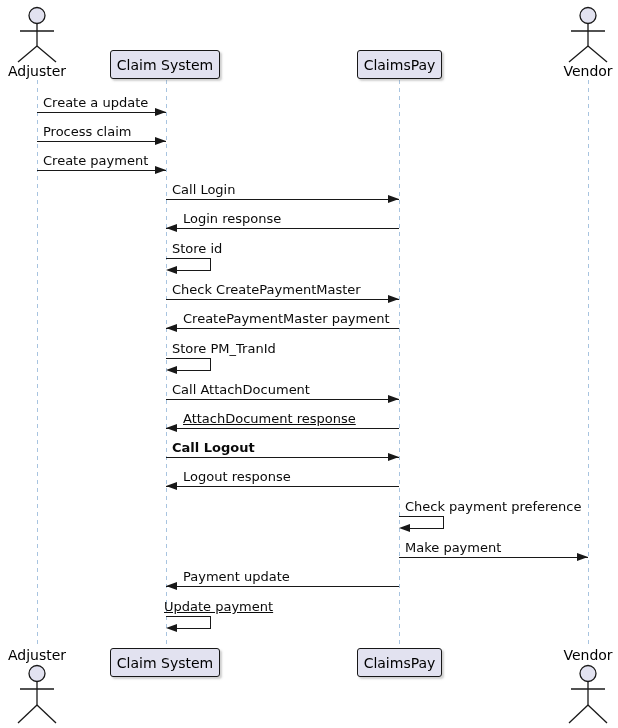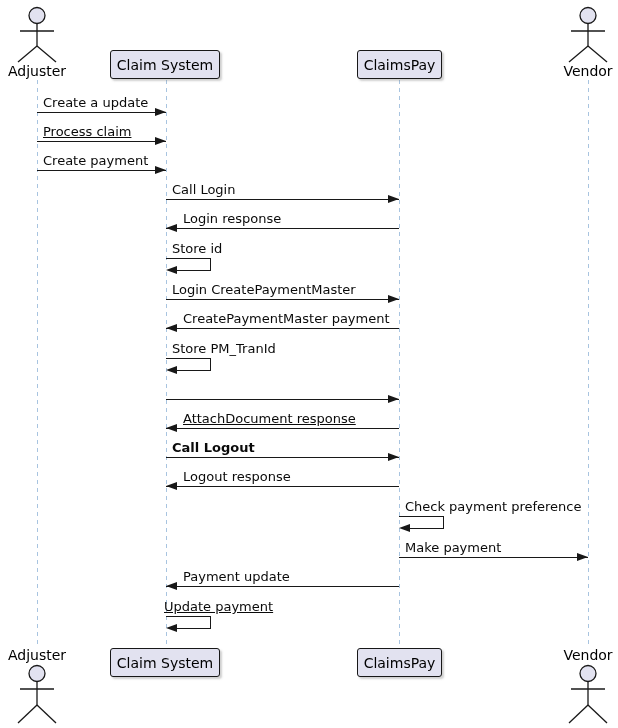--- a/index.html
+++ b/index.html
@@ -104,48 +104,49 @@
       <line x1="26" y1="40" x2="7" y2="56" stroke="#181818" stroke-width="1.3"></line>
       <line x1="26" y1="40" x2="45" y2="56" stroke="#181818" stroke-width="1.3"></line>
     </svg>
     <div class="actor-label">Vendor</div>
   </div>
 
   <div id="messages" style="position:absolute;inset:0">
       <div class="msg-label" style="left: 43px; top: 95px;">Create a update</div>
       <div class="msg-line" style="left: 37px; top: 112px; width: 129px;"></div>
       <div class="arrow r" style="left: 155px; top: 108px;"></div>
-      <div class="msg-label" style="left: 43px; top: 124px; text-decoration: underline;">Process claim</div>
+      <div class="msg-label" style="left: 43px; top: 124px;">Process claim</div>
       <div class="msg-line" style="left: 37px; top: 141px; width: 129px;"></div>
       <div class="arrow r" style="left: 155px; top: 137px;"></div>
       <div class="msg-label" style="left: 43px; top: 153px;">Create payment</div>
       <div class="msg-line" style="left: 37px; top: 170px; width: 129px;"></div>
       <div class="arrow r" style="left: 155px; top: 166px;"></div>
       <div class="msg-label" style="left: 172px; top: 182px;">Call Login</div>
       <div class="msg-line" style="left: 166px; top: 199px; width: 233px;"></div>
       <div class="arrow r" style="left: 388px; top: 195px;"></div>
       <div class="msg-label" style="left: 183px; top: 211px;">Login response</div>
       <div class="msg-line" style="left: 166px; top: 228px; width: 233px;"></div>
       <div class="arrow l" style="left: 166px; top: 224px;"></div>
       <div class="msg-label" style="left: 172px; top: 241px;">Store id</div>
       <div class="msg-line" style="left: 166px; top: 258px; width: 44px;"></div>
       <div class="msg-vline" style="left: 210px; top: 258px; height: 13px;"></div>
       <div class="msg-line" style="left: 176px; top: 270px; width: 34px;"></div>
       <div class="arrow l" style="left: 166px; top: 266px;"></div>
-      <div class="msg-label" style="left: 172px; top: 282px;">Login CreatePaymentMaster</div>
+      <div class="msg-label" style="left: 172px; top: 282px;">Check CreatePaymentMaster</div>
       <div class="msg-line" style="left: 166px; top: 299px; width: 233px;"></div>
       <div class="arrow r" style="left: 388px; top: 295px;"></div>
       <div class="msg-label" style="left: 183px; top: 311px;">CreatePaymentMaster payment</div>
       <div class="msg-line" style="left: 166px; top: 328px; width: 233px;"></div>
       <div class="arrow l" style="left: 166px; top: 324px;"></div>
       <div class="msg-label" style="left: 172px; top: 341px;">Store PM_TranId</div>
       <div class="msg-line" style="left: 166px; top: 358px; width: 44px;"></div>
       <div class="msg-vline" style="left: 210px; top: 358px; height: 13px;"></div>
       <div class="msg-line" style="left: 176px; top: 370px; width: 34px;"></div>
       <div class="arrow l" style="left: 166px; top: 366px;"></div>
+      <div class="msg-label" style="left: 172px; top: 382px;">Call AttachDocument</div>
       <div class="msg-line" style="left: 166px; top: 399px; width: 233px;"></div>
       <div class="arrow r" style="left: 388px; top: 395px;"></div>
       <div class="msg-label" style="left: 183px; top: 411px; text-decoration: underline;">AttachDocument response</div>
       <div class="msg-line" style="left: 166px; top: 428px; width: 233px;"></div>
       <div class="arrow l" style="left: 166px; top: 424px;"></div>
       <div class="msg-label" style="left: 172px; top: 440px; font-weight: bold;">Call Logout</div>
       <div class="msg-line" style="left: 166px; top: 457px; width: 233px;"></div>
       <div class="arrow r" style="left: 388px; top: 453px;"></div>
       <div class="msg-label" style="left: 183px; top: 469px;">Logout response</div>
       <div class="msg-line" style="left: 166px; top: 486px; width: 233px;"></div>

